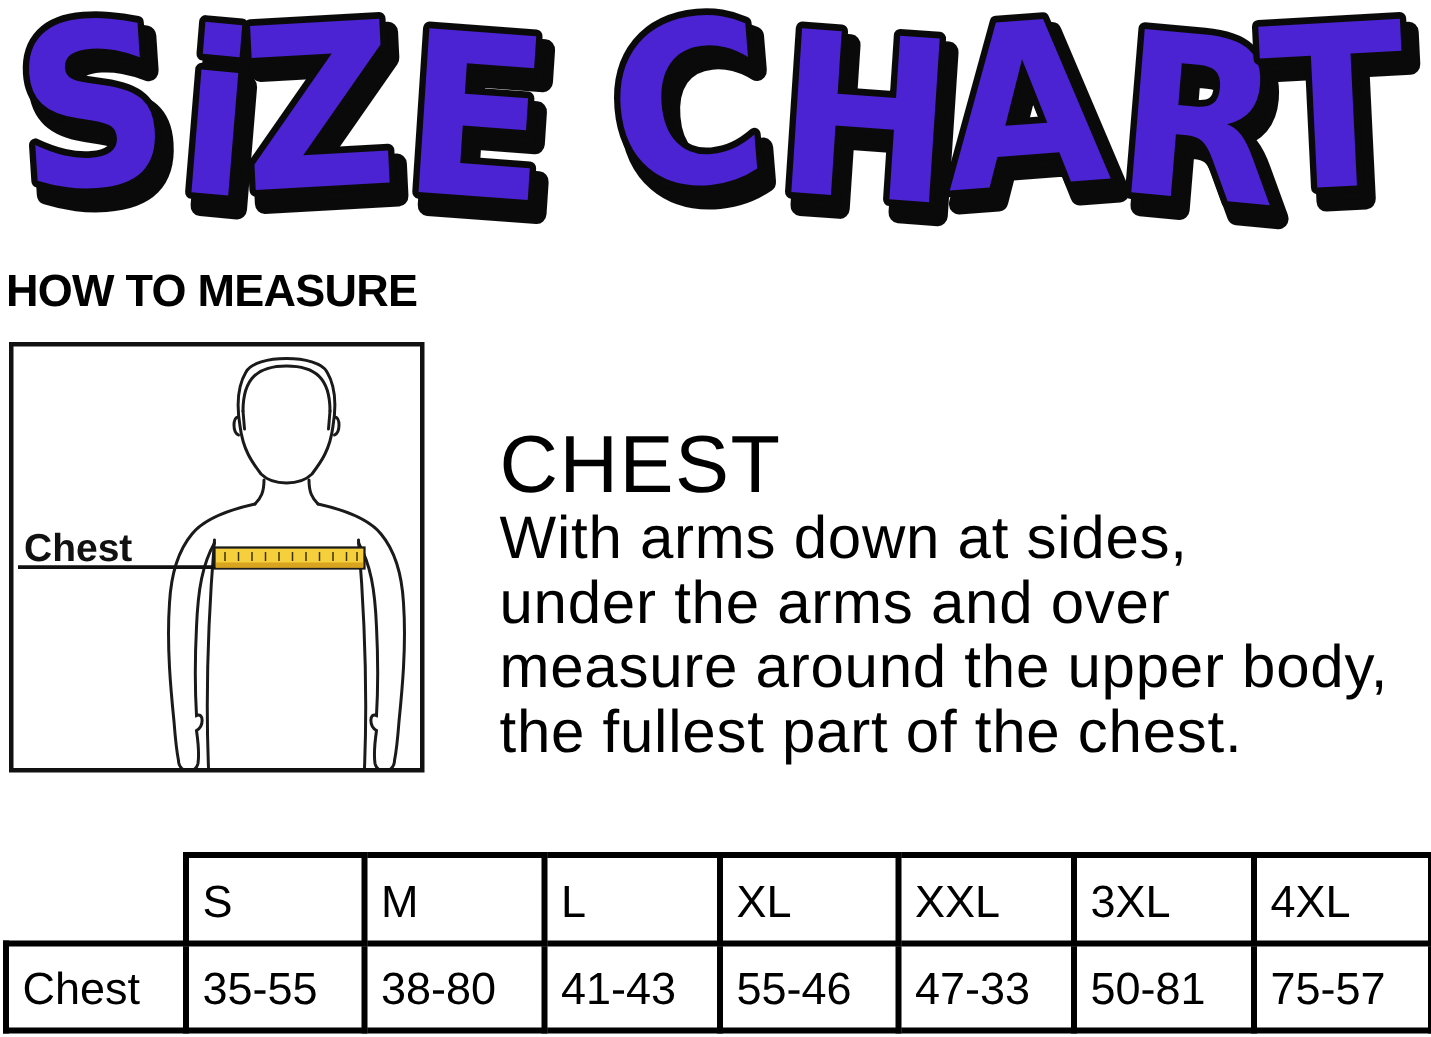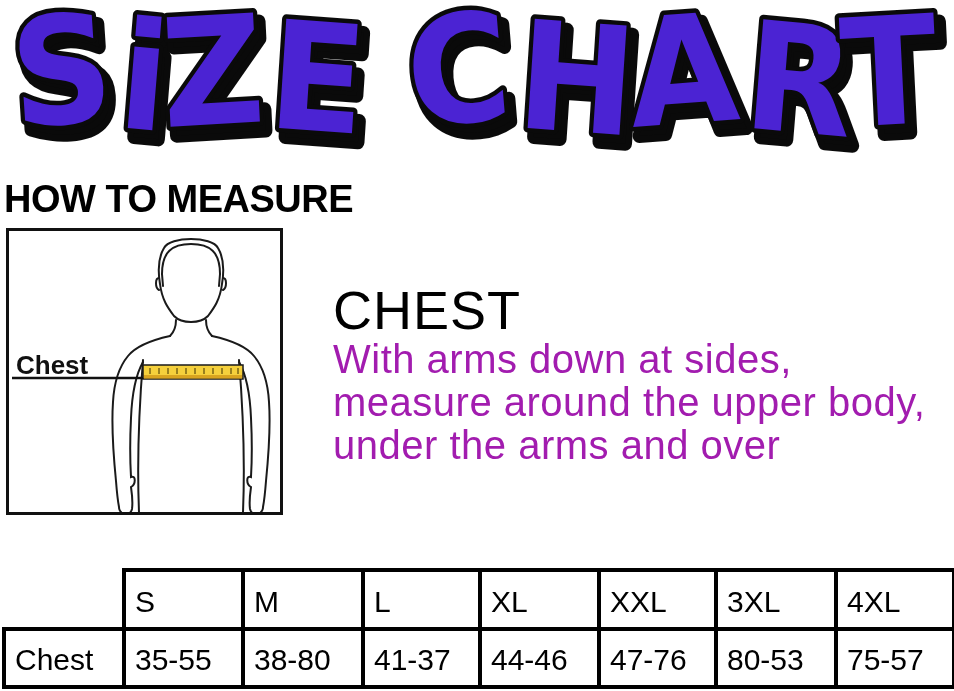--- a/index.html
+++ b/index.html
@@ -13,33 +13,33 @@
     font-family:"DejaVu Sans", sans-serif;font-weight:bold;
     paint-order:stroke;stroke:#0a0a0a;stroke-width:14px;stroke-linejoin:round;fill:#0a0a0a;
   }
   .title-main{
     font-family:"DejaVu Sans", sans-serif;font-weight:bold;
     paint-order:stroke;stroke:#0a0a0a;stroke-width:9px;stroke-linejoin:round;
   }
   
   .howto{
     position:absolute;left:4px;top:178px;margin:0;
-    font-size:38px;font-weight:bold;letter-spacing:-0.5px;color:#000;
+    font-size:30px;font-weight:bold;letter-spacing:-0.5px;color:#000;
   }
   
   .figure-box{
     position:absolute;left:6px;top:228px;width:277px;height:287px;
     border:3px solid #111;box-sizing:border-box;background:#fff;
   }
   .figure-box svg{position:absolute;left:0;top:0;}
   .fig-label{font-family:"Liberation Sans", sans-serif;font-weight:bold;font-size:26px;fill:#111;}
   
   .measure-block{position:absolute;left:333px;top:282px;width:620px;}
   .measure-heading{font-size:54px;line-height:56px;letter-spacing:1px;color:#000;}
-  .measure-line{font-size:40px;line-height:43px;letter-spacing:0.5px;color:#a21caf;white-space:nowrap;}
+  .measure-line{font-size:40px;line-height:43px;letter-spacing:0.5px;color:#000000;white-space:nowrap;}
   
   .size-table{
     position:absolute;left:2px;top:568px;width:950px;height:119px;
     border-collapse:collapse;table-layout:fixed;
     font-size:30px;color:#000;
   }
   .size-table td,.size-table th{
     border:4px solid #000;vertical-align:bottom;text-align:left;
     padding:0 0 8px 9px;font-weight:normal;box-sizing:border-box;
   }
@@ -124,22 +124,23 @@
       </g>
 
       <line x1="3" y1="147" x2="134" y2="147" stroke="#111" stroke-width="2.5"></line>
       <text class="fig-label" x="7" y="143">Chest</text>
     </svg>
   </div>
 
   <div class="measure-block">
     <div class="measure-heading">CHEST</div>
     <div class="measure-line">With arms down at sides,</div>
+    <div class="measure-line">under the arms and over</div>
     <div class="measure-line">measure around the upper body,</div>
-    <div class="measure-line">under the arms and over</div>
+    <div class="measure-line">the fullest part of the chest.</div>
   </div>
 
   <table class="size-table">
     <colgroup>
       <col style="width:120px">
         <col style="width:119px">
         <col style="width:120px">
       <col style="width:117px">
         <col style="width:119px">
         <col style="width:117px">
@@ -154,22 +155,22 @@
         <th>L</th>
         <th>XL</th>
         <th>XXL</th>
         <th>3XL</th>
         <th>4XL</th>
       </tr>
       <tr class="data-row">
         <td>Chest</td>
         <td>35-55</td>
         <td>38-80</td>
-        <td>41-37</td>
-        <td>44-46</td>
-        <td>47-76</td>
-        <td>80-53</td>
+        <td>41-43</td>
+        <td>55-46</td>
+        <td>47-33</td>
+        <td>50-81</td>
         <td>75-57</td>
       </tr>
     </tbody>
   </table>
 
 </div>
 
 </body></html>

